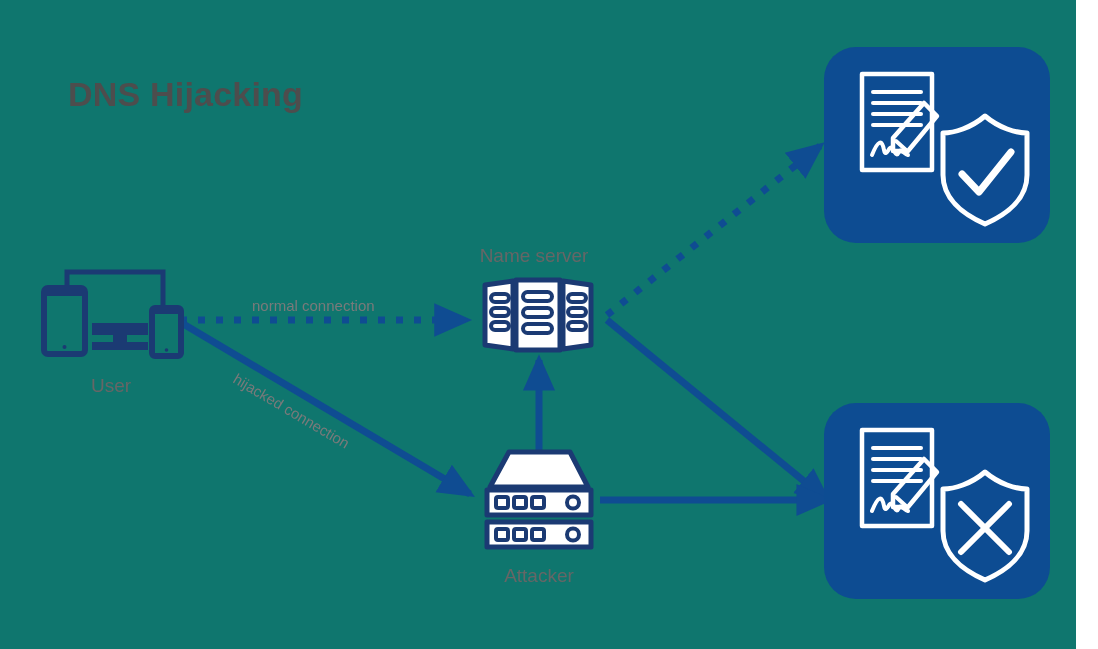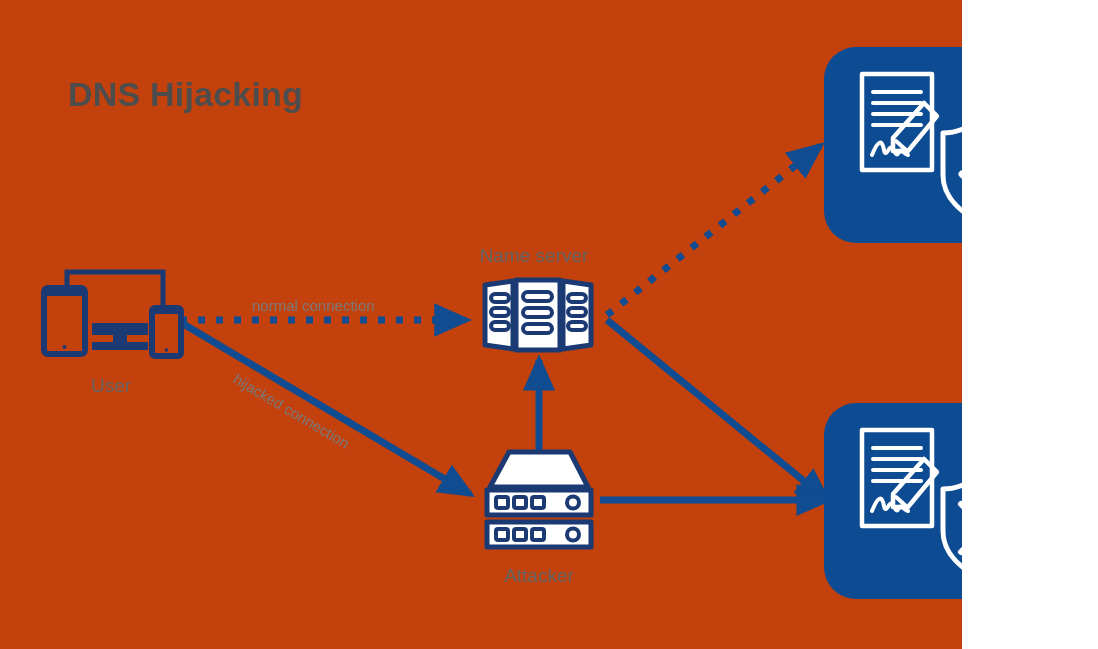--- a/index.html
+++ b/index.html
@@ -5,23 +5,23 @@
   html, body {
     margin: 0;
     padding: 0;
     background: #ffffff;
   }
   body {
     font-family: "Liberation Sans", sans-serif;
   }
   #canvas {
     position: relative;
-    width: 962px;
+    width: 1076px;
     height: 649px;
-    background: #c2410c;
+    background: #0f766e;
     overflow: hidden;
   }
   #diagram-svg {
     position: absolute;
     left: 0;
     top: 0;
     width: 1098px;
     height: 649px;
   }
   .title-text {

